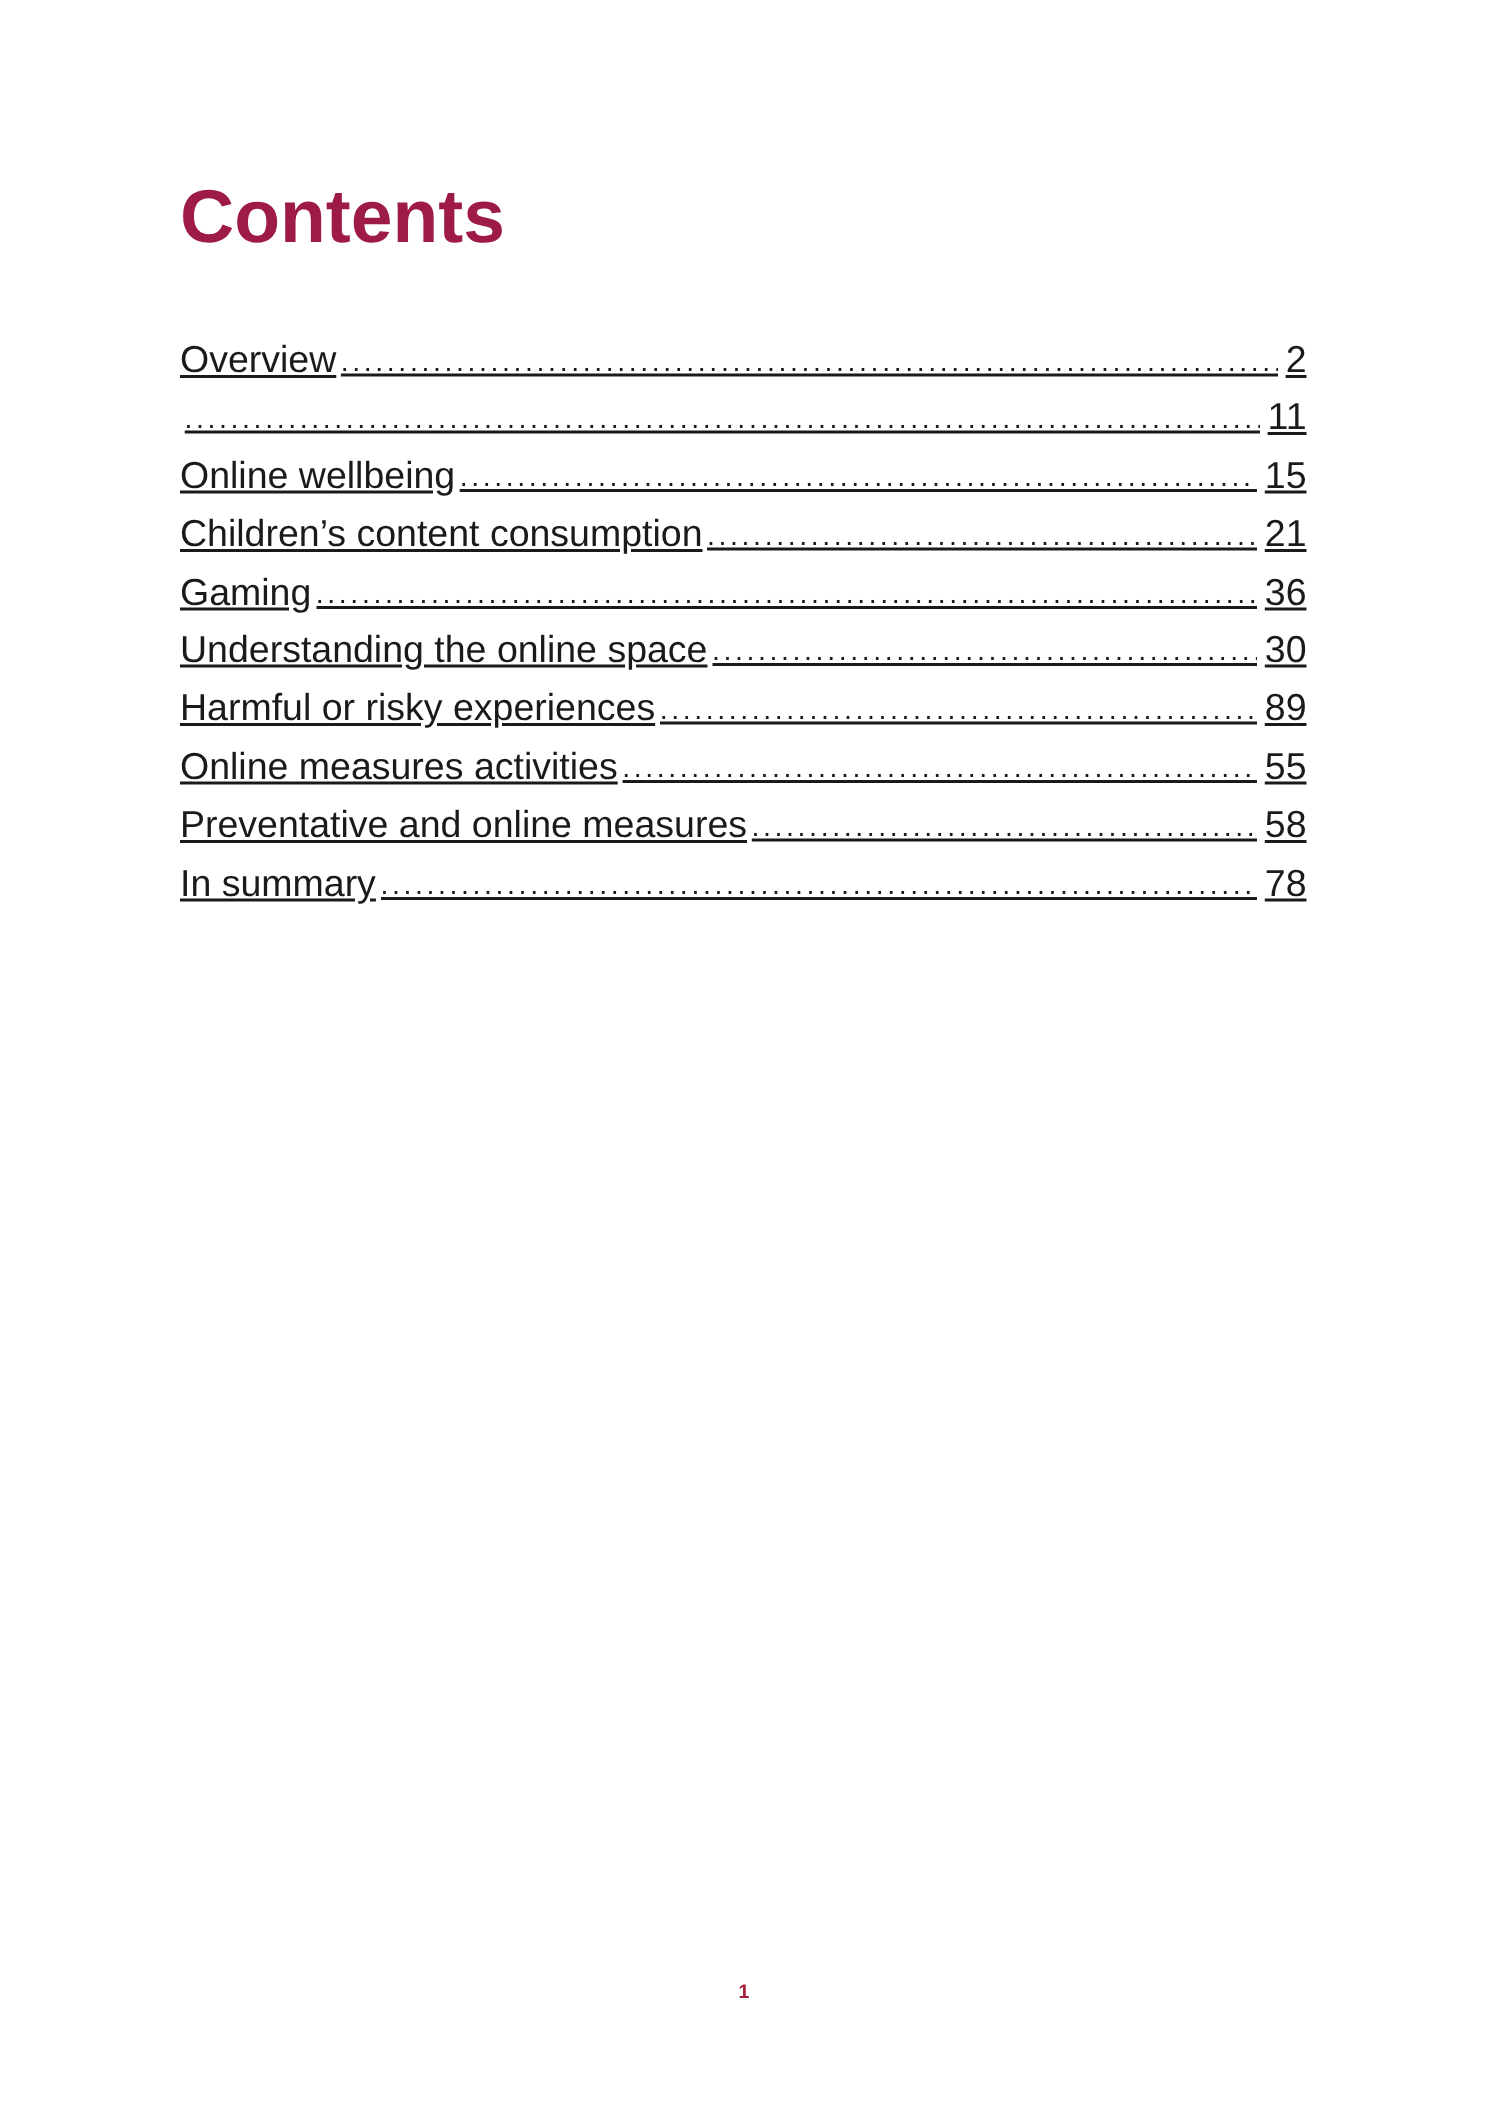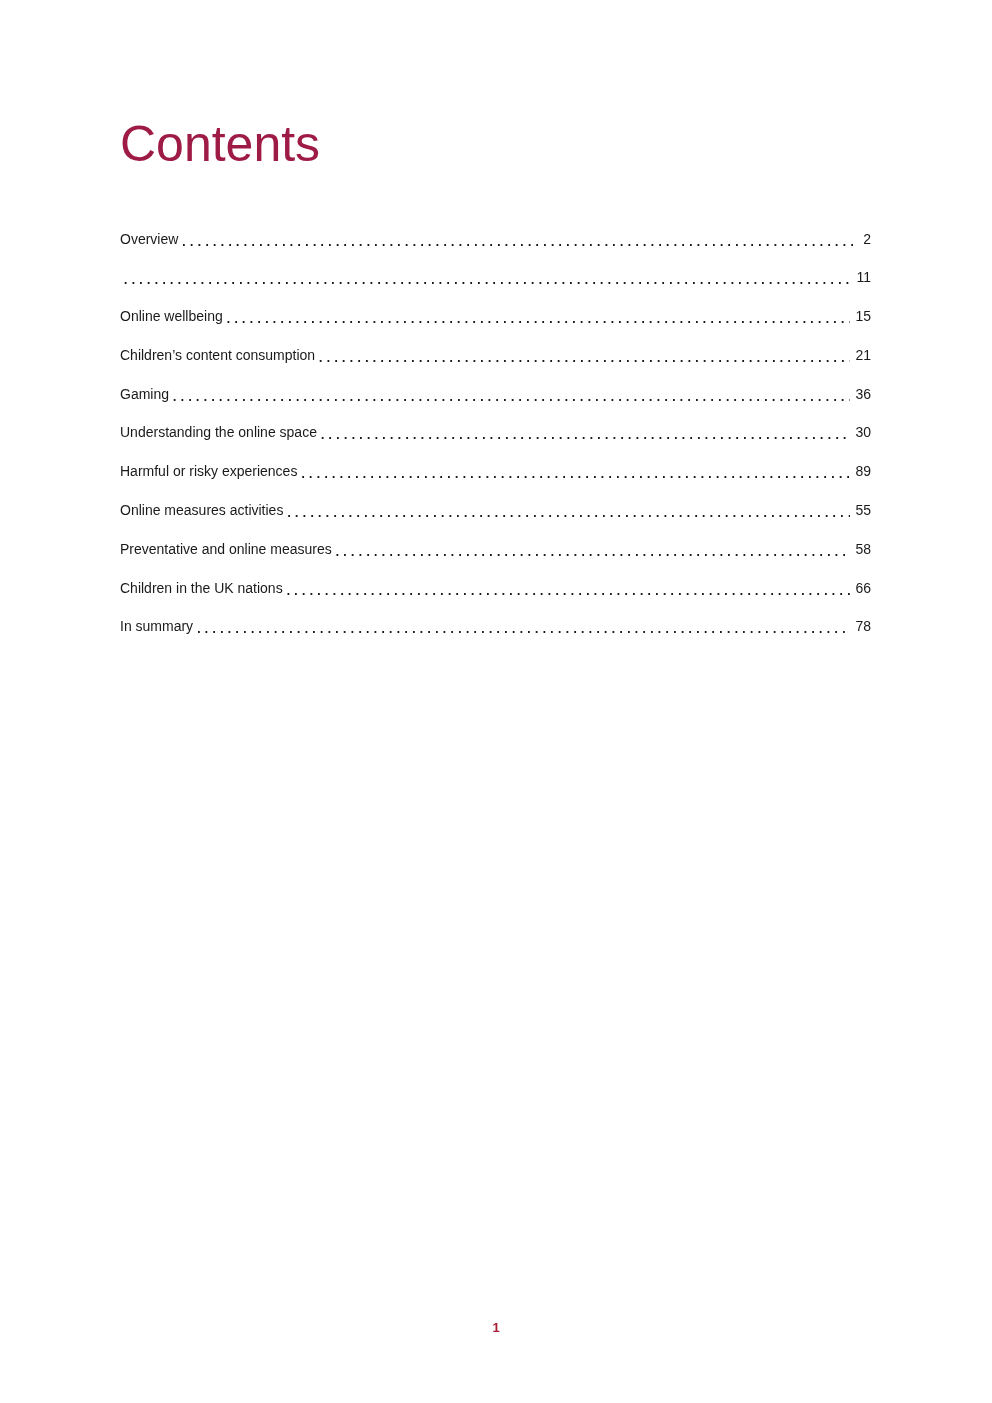--- a/index.html
+++ b/index.html
@@ -18,34 +18,35 @@
     overflow: hidden;
   }
   .content {
     padding: 0 121px 0 120px;
   }
   h1.doc-title {
     margin: 0;
     padding-top: 116px;
     font-size: 50px;
     line-height: 1.15;
-    font-weight: normal;
+    font-weight: bold;
     color: #9e1b45;
     letter-spacing: 0px;
   }
   .toc {
     margin-top: 55px;
   }
   .toc-row {
     display: flex;
-    align-items: flex-start;
-    font-size: 14px;
+    align-items: center;
+    font-size: 25px;
     line-height: 21px;
     margin-bottom: 15.8px;
     cursor: pointer;
+    text-decoration: underline;
   }
   .toc-label {
     white-space: nowrap;
     flex: 0 0 auto;
   }
   .toc-dots {
     flex: 1 1 auto;
     overflow: hidden;
     white-space: nowrap;
     margin-left: 3px;
@@ -127,25 +128,20 @@
     <span class="toc-dots"></span>
     <span class="toc-page">55</span>
   </div>
 
   <div class="toc-row">
     <span class="toc-label">Preventative and online measures</span>
     <span class="toc-dots"></span>
     <span class="toc-page">58</span>
   </div>
 
-  <div class="toc-row">
-    <span class="toc-label">Children in the UK nations</span>
-    <span class="toc-dots"></span>
-    <span class="toc-page">66</span>
-  </div>
 
   <div class="toc-row">
     <span class="toc-label">In summary</span>
     <span class="toc-dots"></span>
     <span class="toc-page">78</span>
   </div>
 </div>
   </div>
 
   <div class="footer-page-number">1</div>

